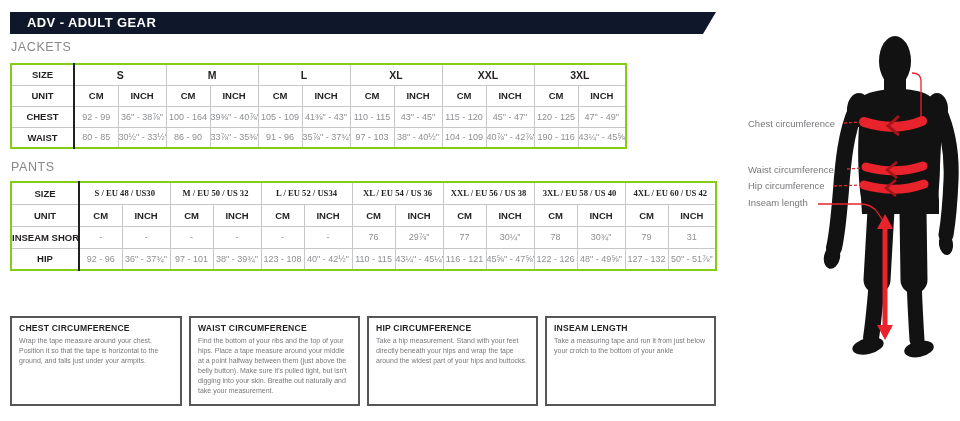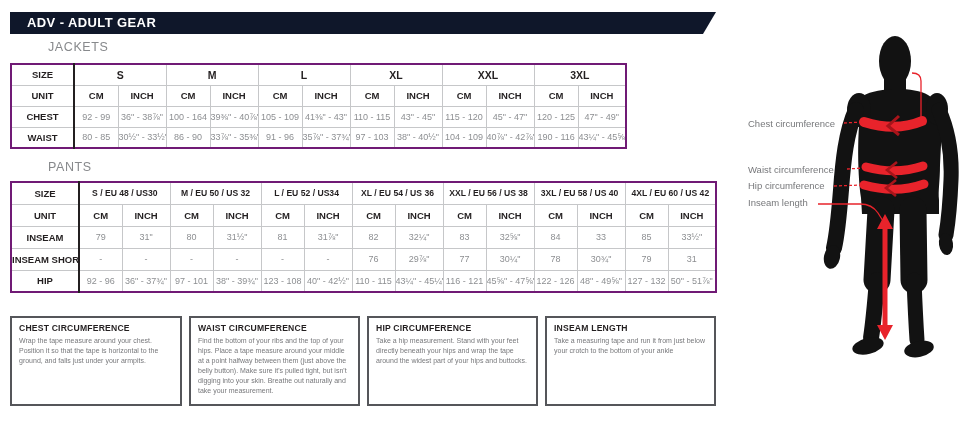--- a/index.html
+++ b/index.html
@@ -8,34 +8,34 @@
     font-family:"Liberation Sans","DejaVu Sans",sans-serif;
   }
   .redbar{
     position:absolute;left:10px;top:12px;width:706px;height:22px;background:#0f172a;
     clip-path:polygon(0 0,100% 0,calc(100% - 13px) 100%,0 100%);
   }
   .redbar .ttl{
     color:#ffffff;font-weight:bold;font-size:13px;letter-spacing:.4px;
     line-height:22px;padding-left:17px;transform:scaleY(1.05);transform-origin:left center;
   }
-  .seclabel{position:absolute;left:11px;color:#87898c;font-size:12.5px;letter-spacing:.6px;margin-left:37px;}
+  .seclabel{position:absolute;left:11px;color:#87898c;font-size:12.5px;letter-spacing:.6px;}
   table.tbl{border-collapse:collapse;table-layout:fixed;position:absolute;background:#fff;
-    border:2px solid #701a75;padding-left:24px;}
+    border:2px solid #84cc16;padding-left:24px;}
   table.tbl th,table.tbl td{border:1px solid #c6c7c9;text-align:center;padding:0;overflow:hidden;white-space:nowrap;}
   table.tbl .lblcol{border-right:2px solid #231f20;font-weight:bold;color:#231f20;font-size:9.5px;}
   table.tbl th{font-weight:bold;color:#231f20;}
   table.tbl td.val{color:#8d8f92;font-size:9px;font-weight:normal;}
   #jackets-table{left:10px;top:63px;width:615px;}
   #jackets-table tr{height:21px;}
   #jackets-table th.size{font-size:10.5px;}
   #jackets-table th.unit{font-size:9.5px;}
   #pants-table{left:10px;top:181px;width:706px;}
   #pants-table tr{height:22px;}
-  #pants-table th.size{font-size:8.6px;}
+  #pants-table th.size{font-size:8.6px;font-family:Liberation Serif, serif;}
   #pants-table th.unit{font-size:9.5px;}
   .ibox{
     position:absolute;top:316px;height:90px;border:2px solid #55565a;background:#fff;
     padding:5px 7px;box-sizing:border-box;
   }
   .ibox .ititle{font-weight:bold;color:#231f20;font-size:8.6px;letter-spacing:.2px;margin-bottom:3px;}
   .ibox .itext{color:#77787b;font-size:7px;line-height:1.42;}
   .figlabel{position:absolute;color:#77787b;font-size:9.5px;white-space:nowrap;}
   #figure-svg{position:absolute;left:800px;top:30px;}
 </style>
@@ -164,37 +164,20 @@
       <th class="unit">CM</th>
       <th class="unit">INCH</th>
       <th class="unit">CM</th>
       <th class="unit">INCH</th>
       <th class="unit">CM</th>
       <th class="unit">INCH</th>
       <th class="unit">CM</th>
       <th class="unit">INCH</th>
       <th class="unit">CM</th>
       <th class="unit">INCH</th>
-    </tr>
-    <tr>
-      <th class="lblcol">INSEAM</th>
-      <td class="val">79</td>
-      <td class="val">31"</td>
-      <td class="val">80</td>
-      <td class="val">31½"</td>
-      <td class="val">81</td>
-      <td class="val">31⅞"</td>
-      <td class="val">82</td>
-      <td class="val">32¼"</td>
-      <td class="val">83</td>
-      <td class="val">32⅝"</td>
-      <td class="val">84</td>
-      <td class="val">33</td>
-      <td class="val">85</td>
-      <td class="val">33½"</td>
     </tr>
     <tr>
       <th class="lblcol">INSEAM SHORT</th>
       <td class="val">-</td>
       <td class="val">-</td>
       <td class="val">-</td>
       <td class="val">-</td>
       <td class="val">-</td>
       <td class="val">-</td>
       <td class="val">76</td>

